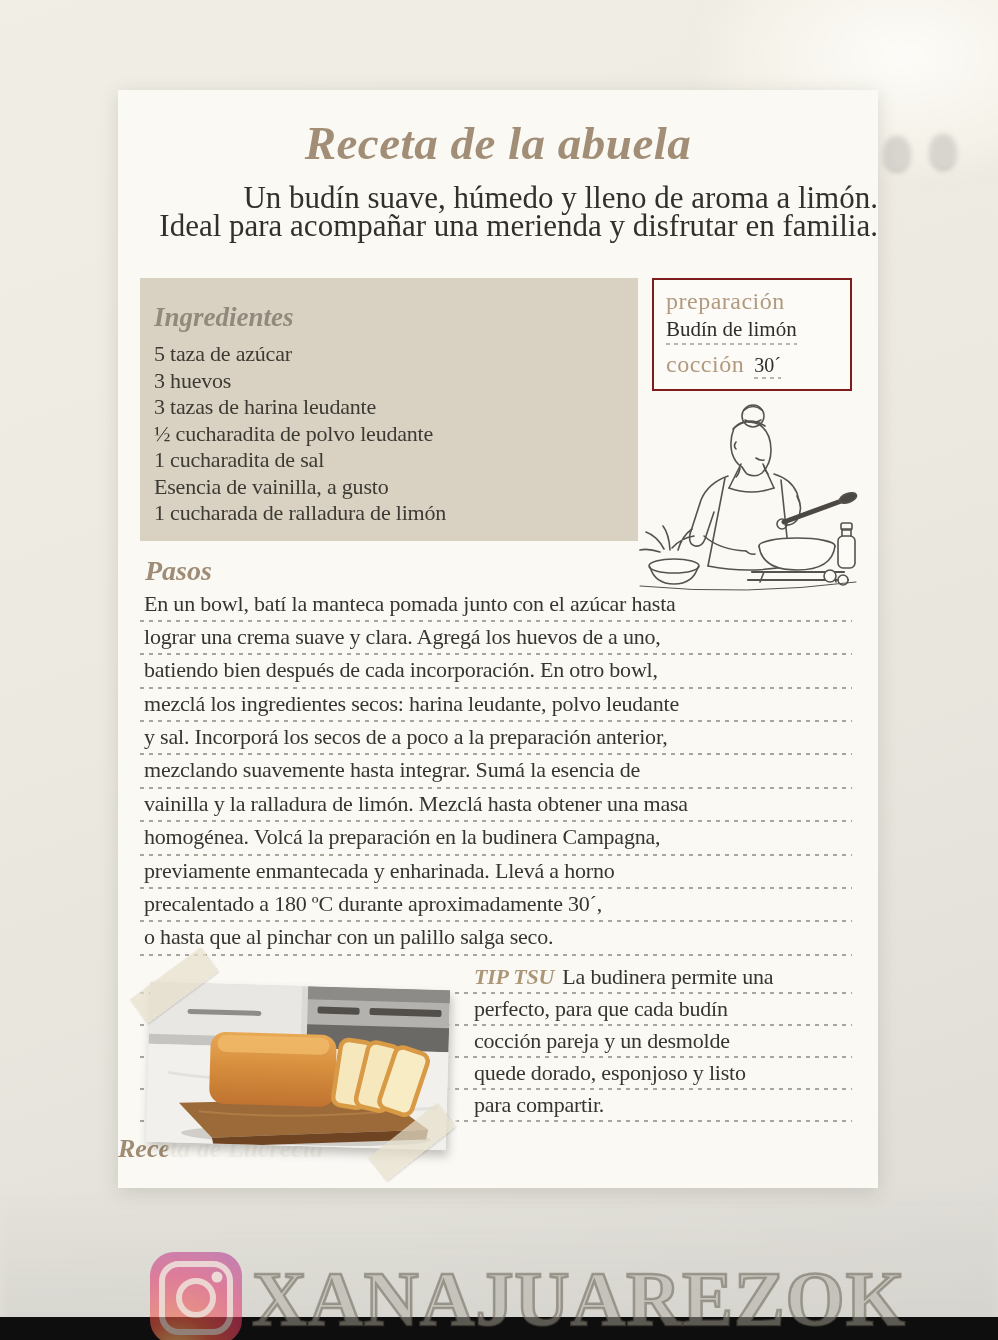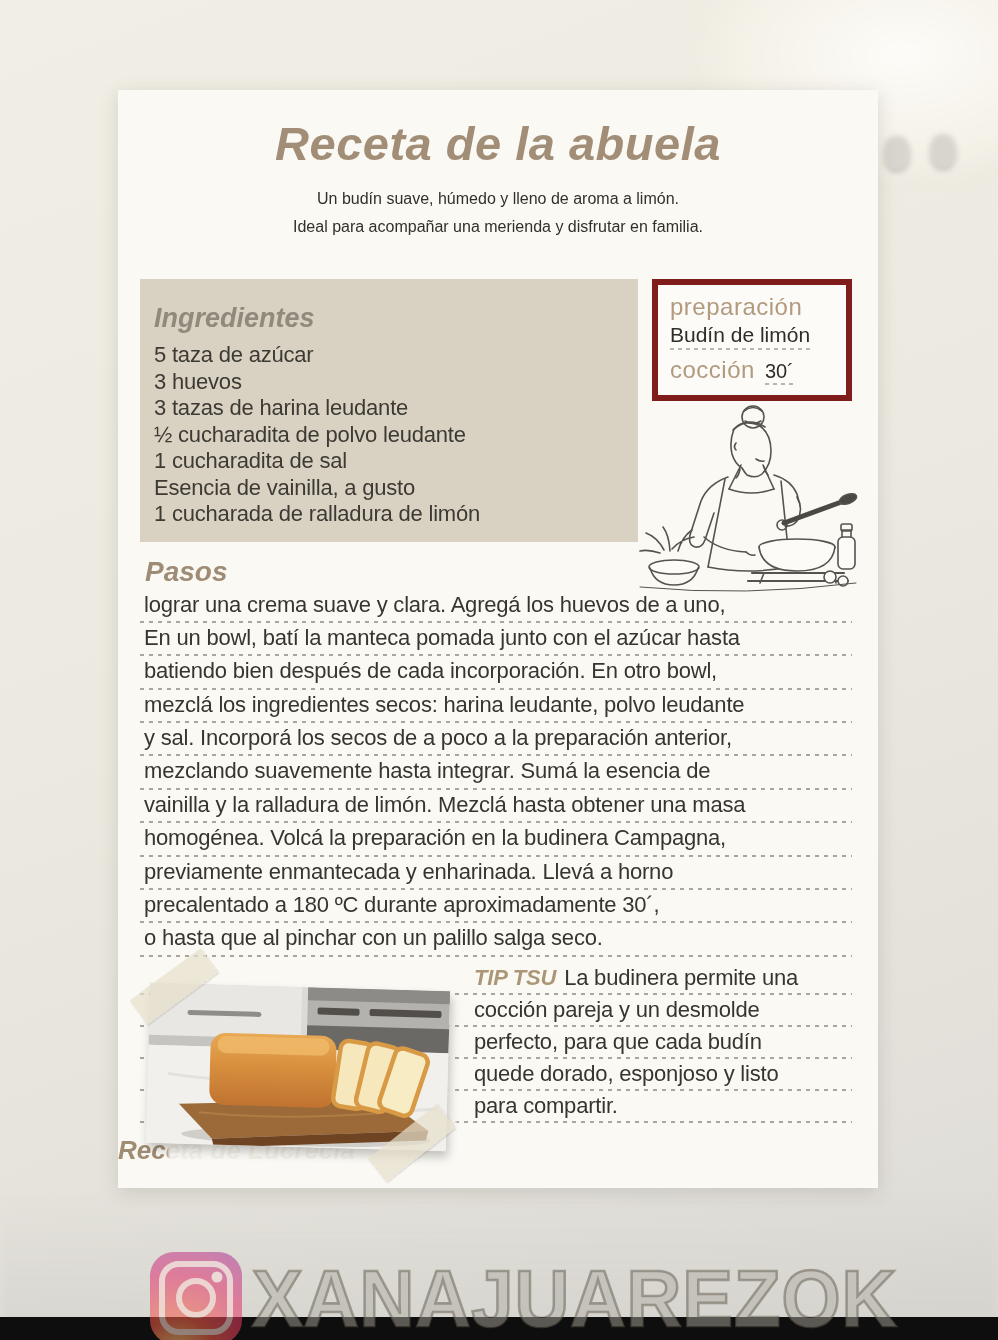--- a/index.html
+++ b/index.html
@@ -1,19 +1,19 @@
 <!DOCTYPE html>
 <html><head>
 <meta charset="utf-8">
 <style>
   * { margin:0; padding:0; box-sizing:border-box; }
   html,body { width:998px; height:1340px; }
   body { font-family:"Liberation Sans", sans-serif; background:#e9e6de; }
   #stage { position:relative; width:998px; height:1340px; overflow:hidden;
-           background:linear-gradient(160deg,#f1eee5 0%,#ece9e0 45%,#e3e1da 80%,#dddbd5 100%); }
+           background:linear-gradient(160deg,#f1eee5 0%,#ece9e0 45%,#e3e1da 80%,#dddbd5 100%);font-family:Liberation Serif, serif; }
 
   
   .bg-blob { position:absolute; filter:blur(6px); }
   .bg-topright { right:-40px; top:-30px; width:340px; height:210px;
     background:radial-gradient(ellipse at 60% 40%, #fdfcf8 0%, #f4f1e8 55%, transparent 75%); }
   .bg-stove { right:0; top:88px; width:126px; height:280px; filter:blur(2px);
     background:linear-gradient(180deg,#efedе8 0%, #e8e6e1 18%, #d9d7d2 30%, #55534f 40%, #cfcdc8 46%, #bab8b3 58%, #6b6965 70%, #5c5a56 84%, #c9c7c2 100%); }
   .bg-knob { position:absolute; width:26px; height:34px; border-radius:45%;
     background:#d8d5cf; box-shadow:0 2px 3px rgba(0,0,0,.25); filter:blur(1px); }
   .bg-bottom { left:0; bottom:0; width:998px; height:150px;
@@ -21,29 +21,29 @@
 
   
   .black-bar { position:absolute; left:0; right:0; bottom:0; height:23px; background:#0e0e0e; z-index:4; }
 
   
   .card { position:absolute; left:118px; top:90px; width:760px; height:1098px;
           background:#fbf9f4; box-shadow:0 4px 18px rgba(90,85,70,.18); z-index:2; }
 
   .title { margin-top:26px; text-align:center; font-size:47px; font-weight:bold; font-style:italic;
            color:#a28e77; letter-spacing:.5px; }
-  .subtitle { margin-top:14px; text-align:center; font-size:16px; line-height:28px; color:#32302b; }
+  .subtitle { margin-top:14px; text-align:right; font-size:31px; line-height:28px; color:#32302b; }
 
   .row { display:flex; margin:38px 26px 0 22px; gap:14px; }
   .ingredients { flex:1; background:#d9d2c3; padding:24px 14px 14px 14px; }
   .ing-heading { font-size:27px; font-weight:bold; font-style:italic; color:#918a7c; margin-bottom:8px; }
   .ing-item { font-size:22px; line-height:26.5px; color:#3c3a33; letter-spacing:-.2px; }
 
   .side { position:relative; width:200px; }
-  .prep-box { border:6px solid #7f1d1d; background:#fcfbf7; padding:8px 10px 10px 12px; }
+  .prep-box { border:2px solid #7f1d1d; background:#fcfbf7; padding:8px 10px 10px 12px; }
   .prep-label { font-size:24px; color:#b29a7f; letter-spacing:.5px; }
   .prep-name { display:inline-block; font-size:21px; color:#2f2d28; margin-top:2px; padding-bottom:3px;
     background:linear-gradient(90deg,#b9b5ab 0 4px, transparent 4px 8px) bottom left/8px 2px repeat-x; }
   .prep-cook { margin-top:6px; display:flex; align-items:baseline; gap:10px; }
   .cook-label { font-size:24px; color:#b29a7f; letter-spacing:.5px;text-align:right; }
   .cook-value { font-size:20px; color:#2f2d28; padding-bottom:2px;
     background:linear-gradient(90deg,#b9b5ab 0 4px, transparent 4px 8px) bottom left/8px 2px repeat-x; }
   .grandma-wrap { position:absolute; top:118px; right:-12px; width:232px; height:206px; }
 
   .pasos-h { margin:14px 0 0 27px; font-size:28px; font-weight:bold; font-style:italic; color:#9f8c76; }
@@ -155,22 +155,22 @@
             <circle cx="211" cy="184" r="5" fill="#fcfbf7"></circle>
             <path d="M8 190 q105 10 216 -4" stroke-width="1"></path>
           </svg>
         </div>
       </div>
     </div>
 
     <div class="pasos-h">Pasos</div>
 
     <div class="steps">
+      <div class="dash-line">En un bowl, batí la manteca pomada junto con el azúcar hasta</div>
       <div class="dash-line">lograr una crema suave y clara. Agregá los huevos de a uno,</div>
-      <div class="dash-line">En un bowl, batí la manteca pomada junto con el azúcar hasta</div>
       <div class="dash-line">batiendo bien después de cada incorporación. En otro bowl,</div>
       <div class="dash-line">mezclá los ingredientes secos: harina leudante, polvo leudante</div>
       <div class="dash-line">y sal. Incorporá los secos de a poco a la preparación anterior,</div>
       <div class="dash-line">mezclando suavemente hasta integrar. Sumá la esencia de</div>
       <div class="dash-line">vainilla y la ralladura de limón. Mezclá hasta obtener una masa</div>
       <div class="dash-line">homogénea. Volcá la preparación en la budinera Campagna,</div>
       <div class="dash-line">previamente enmantecada y enharinada. Llevá a horno</div>
       <div class="dash-line">precalentado a 180 ºC durante aproximadamente 30´,</div>
       <div class="dash-line">o hasta que al pinchar con un palillo salga seco.</div>
     </div>
@@ -215,22 +215,22 @@
             <rect x="236" y="60" width="34" height="64" rx="8" fill="#f8ecc4" stroke="#d89a45" stroke-width="4.5"></rect>
           </g>
         </svg>
         <div class="tape tape-tl"></div>
         <div class="tape tape-br"></div>
       </div>
 
       <div class="dash-line">
         <span class="tip-label">TIP TSU</span><span>La budinera permite una</span>
       </div>
+      <div class="dash-line">perfecto, para que cada budín</div>
       <div class="dash-line">cocción pareja y un desmolde</div>
-      <div class="dash-line">perfecto, para que cada budín</div>
       <div class="dash-line">quede dorado, esponjoso y listo</div>
       <div class="dash-line">para compartir.</div>
     </div>
 
     <div class="signature">Receta de Lucrecia</div>
   </div>
 
   <div class="black-bar"></div>
 
   <div class="watermark">

